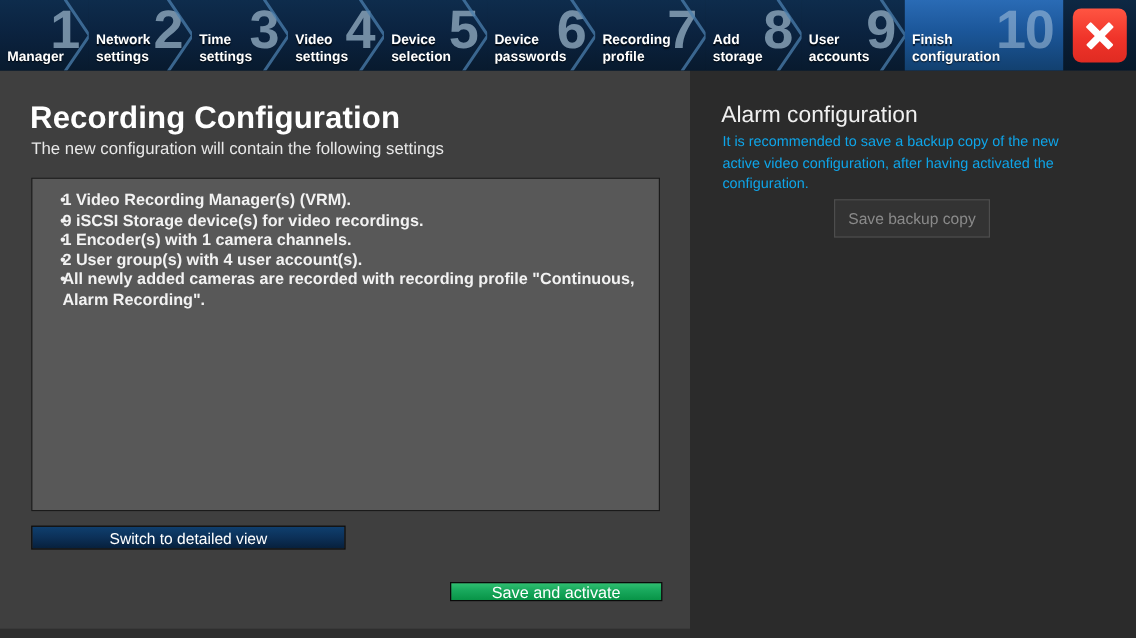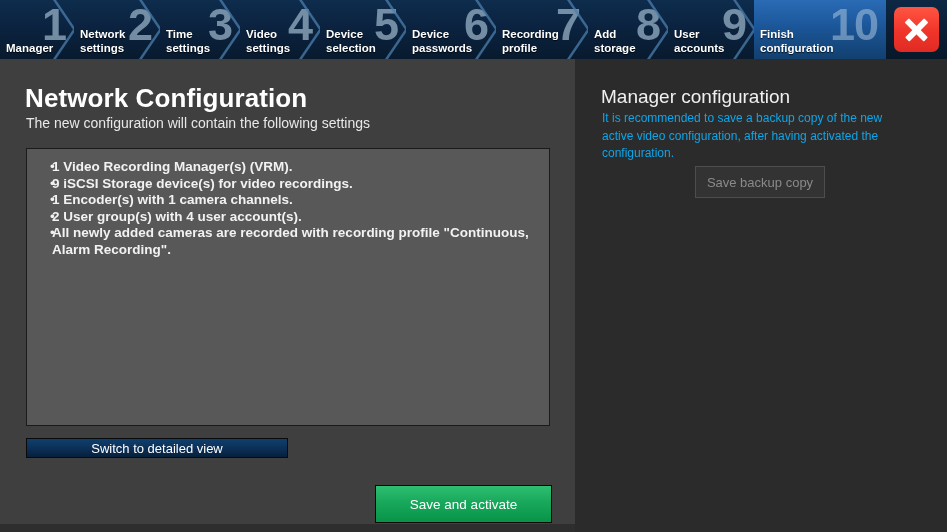--- a/index.html
+++ b/index.html
@@ -173,21 +173,21 @@
     color: #ffffff;
     font-size: 13px;
     font-family: "Liberation Sans", sans-serif;
     cursor: pointer;
     display: flex; align-items: center; justify-content: center;
   }
 
   #save-activate {
     position: absolute;
     left: 375px; top: 485px;
-    width: 177px; height: 38px;
+    width: 177px; height: 16px;
     background: linear-gradient(180deg, #2fbf70 0%, #18a85c 45%, #089447 100%);
     border: 1px solid #0a0a0a;
     color: #ffffff;
     font-size: 13.5px;
     font-family: "Liberation Sans", sans-serif;
     cursor: pointer;
     display: flex; align-items: center; justify-content: center;
   }
 
   
@@ -325,21 +325,21 @@
       <div class="x1"></div>
       <div class="x2"></div>
     </div>
   </div>
 
   <div id="left-panel"></div>
   <div id="bottom-strip"></div>
 
   <div id="right-panel"></div>
 
-  <div id="page-title">Network Configuration</div>
+  <div id="page-title">Recording Configuration</div>
   <div id="page-subtitle">The new configuration will contain the following settings</div>
 
   <div id="summary-box">
     <ul id="summary-list">
         <li>
           <span class="bullet">•</span>
           <span class="txt">1 Video Recording Manager(s) (VRM).</span>
         </li>
         <li>
           <span class="bullet">•</span>
@@ -357,17 +357,17 @@
           <span class="bullet">•</span>
           <span class="txt">All newly added cameras are recorded with recording profile "Continuous, Alarm Recording".</span>
         </li>
       </ul>
   </div>
 
   <button id="switch-detailed-view">Switch to detailed view</button>
 
   <button id="save-activate">Save and activate</button>
 
-  <div id="backup-title">Manager configuration</div>
+  <div id="backup-title">Alarm configuration</div>
   <div id="backup-desc">It is recommended to save a backup copy of the new active video configuration, after having activated the configuration.</div>
   <button id="save-backup-copy">Save backup copy</button>
 
 </div>
 
 </body></html>

